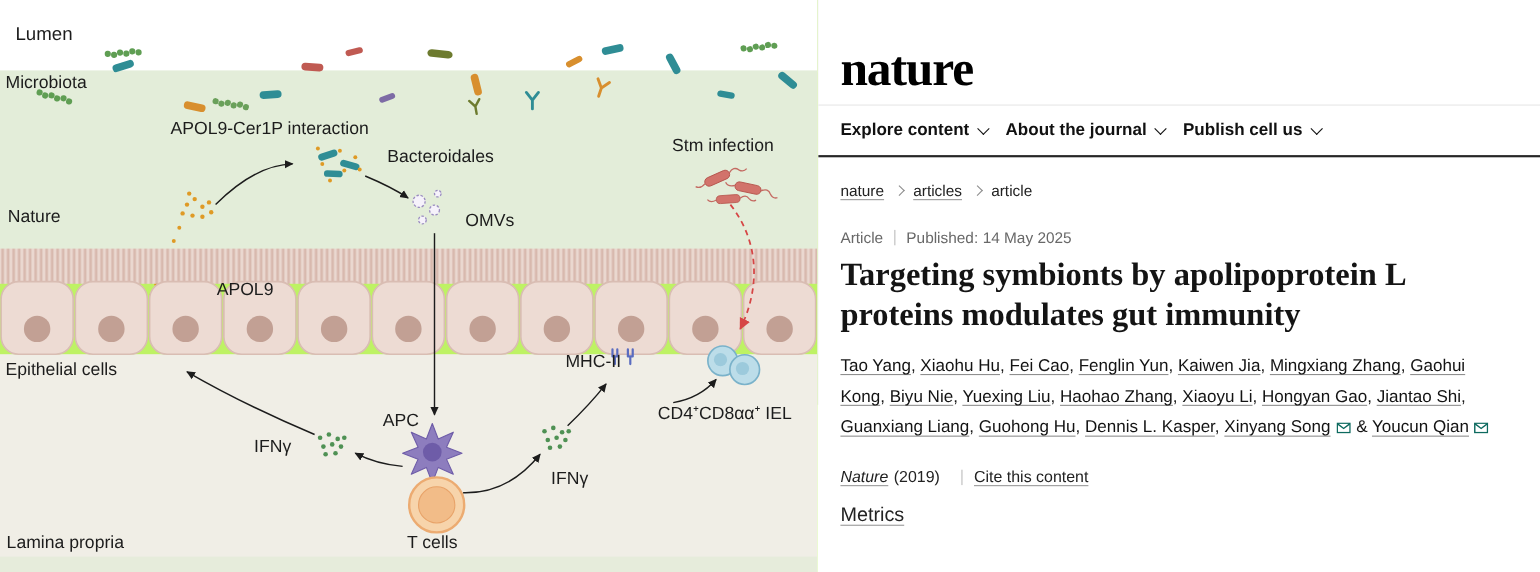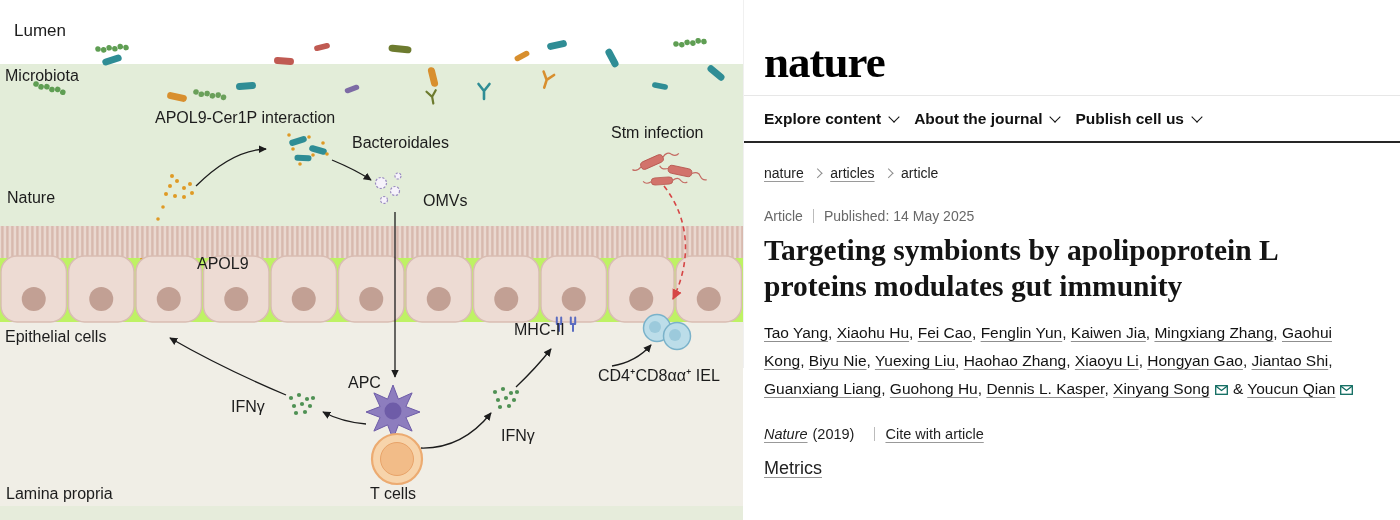--- a/index.html
+++ b/index.html
@@ -303,20 +303,20 @@
             <path d="M1,1.3 L6.5,5.5 L12,1.3" fill="none" stroke="currentColor" stroke-width="1.3"></path>
           </svg></span><span class="author-sep"> &amp; </span><a href="#" class="author-link">Youcun Qian</a><span class="env-icon"><svg width="13" height="10" viewBox="0 0 13 10">
             <rect x="0.7" y="0.7" width="11.6" height="8.6" fill="none" stroke="currentColor" stroke-width="1.3"></rect>
             <path d="M1,1.3 L6.5,5.5 L12,1.3" fill="none" stroke="currentColor" stroke-width="1.3"></path>
           </svg></span></div>
 
     <div class="citation">
       <a class="journal-link" href="#">Nature</a>
       <span class="year">(2019)</span>
       <span class="vdiv"></span>
-      <a class="cite-link" href="#">Cite with article</a>
+      <a class="cite-link" href="#">Cite this content</a>
     </div>
 
     <div class="metrics">
       <a class="metrics-link" href="#">Metrics</a>
     </div>
   </div>
 </div>
 
 </body></html>

